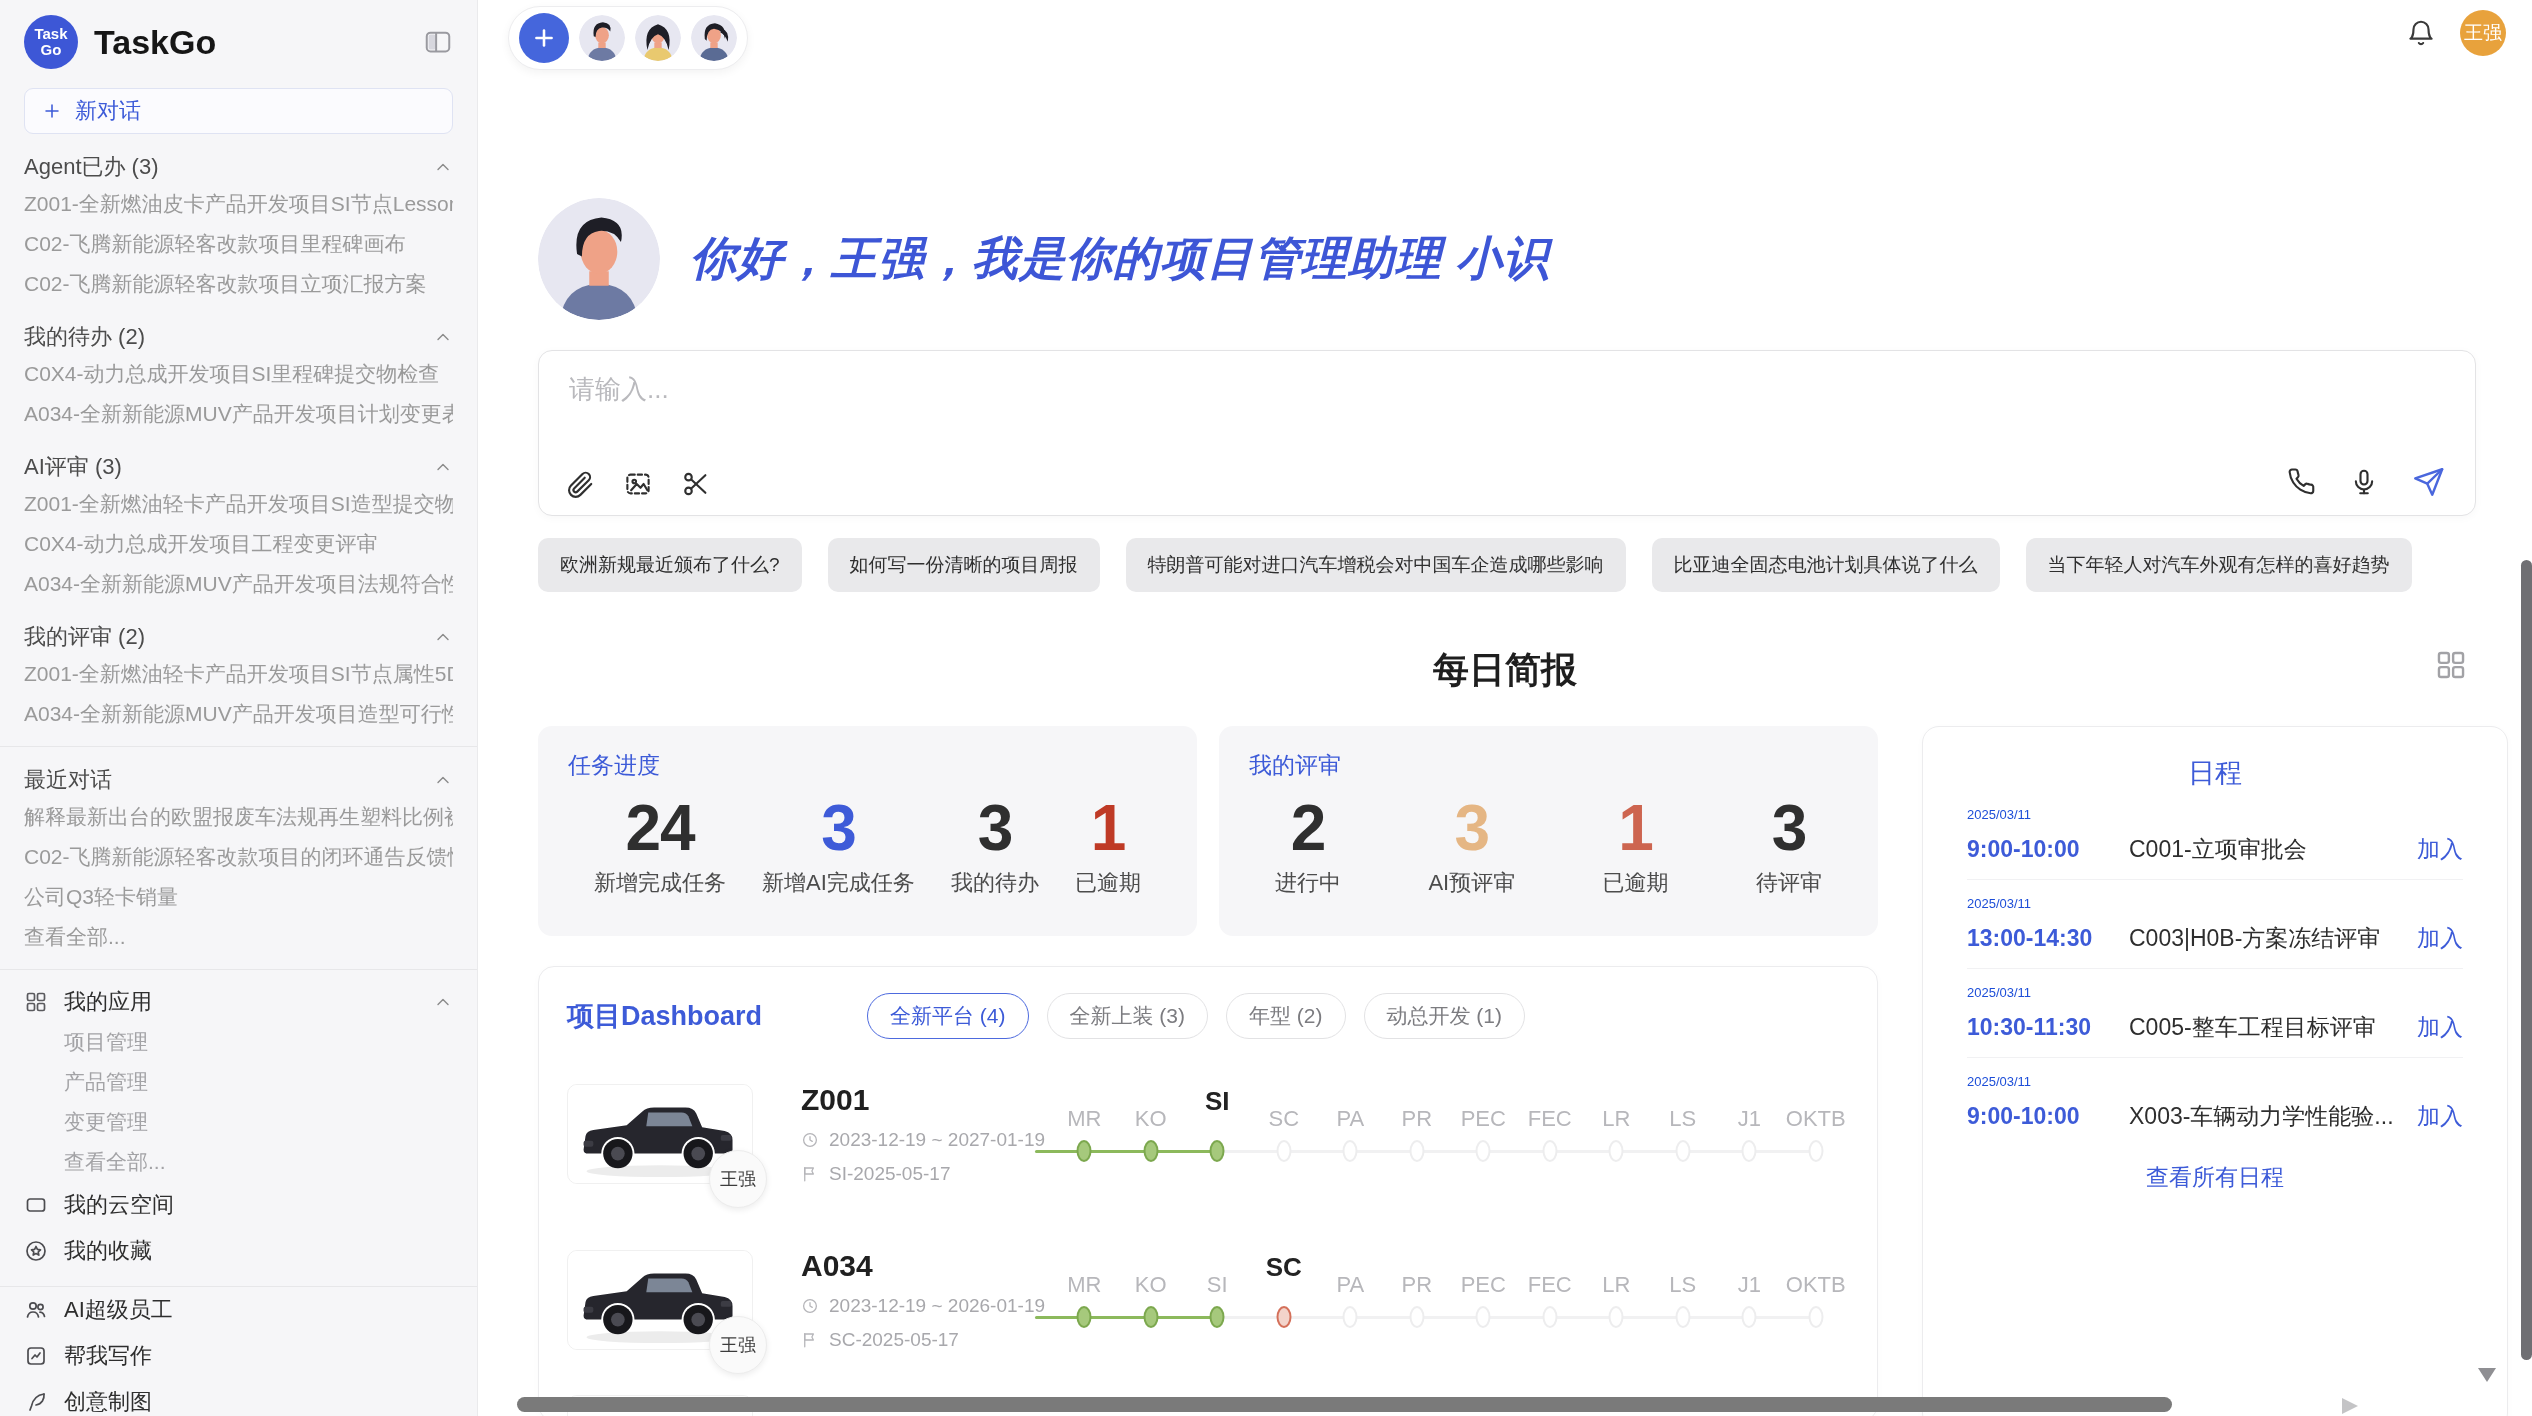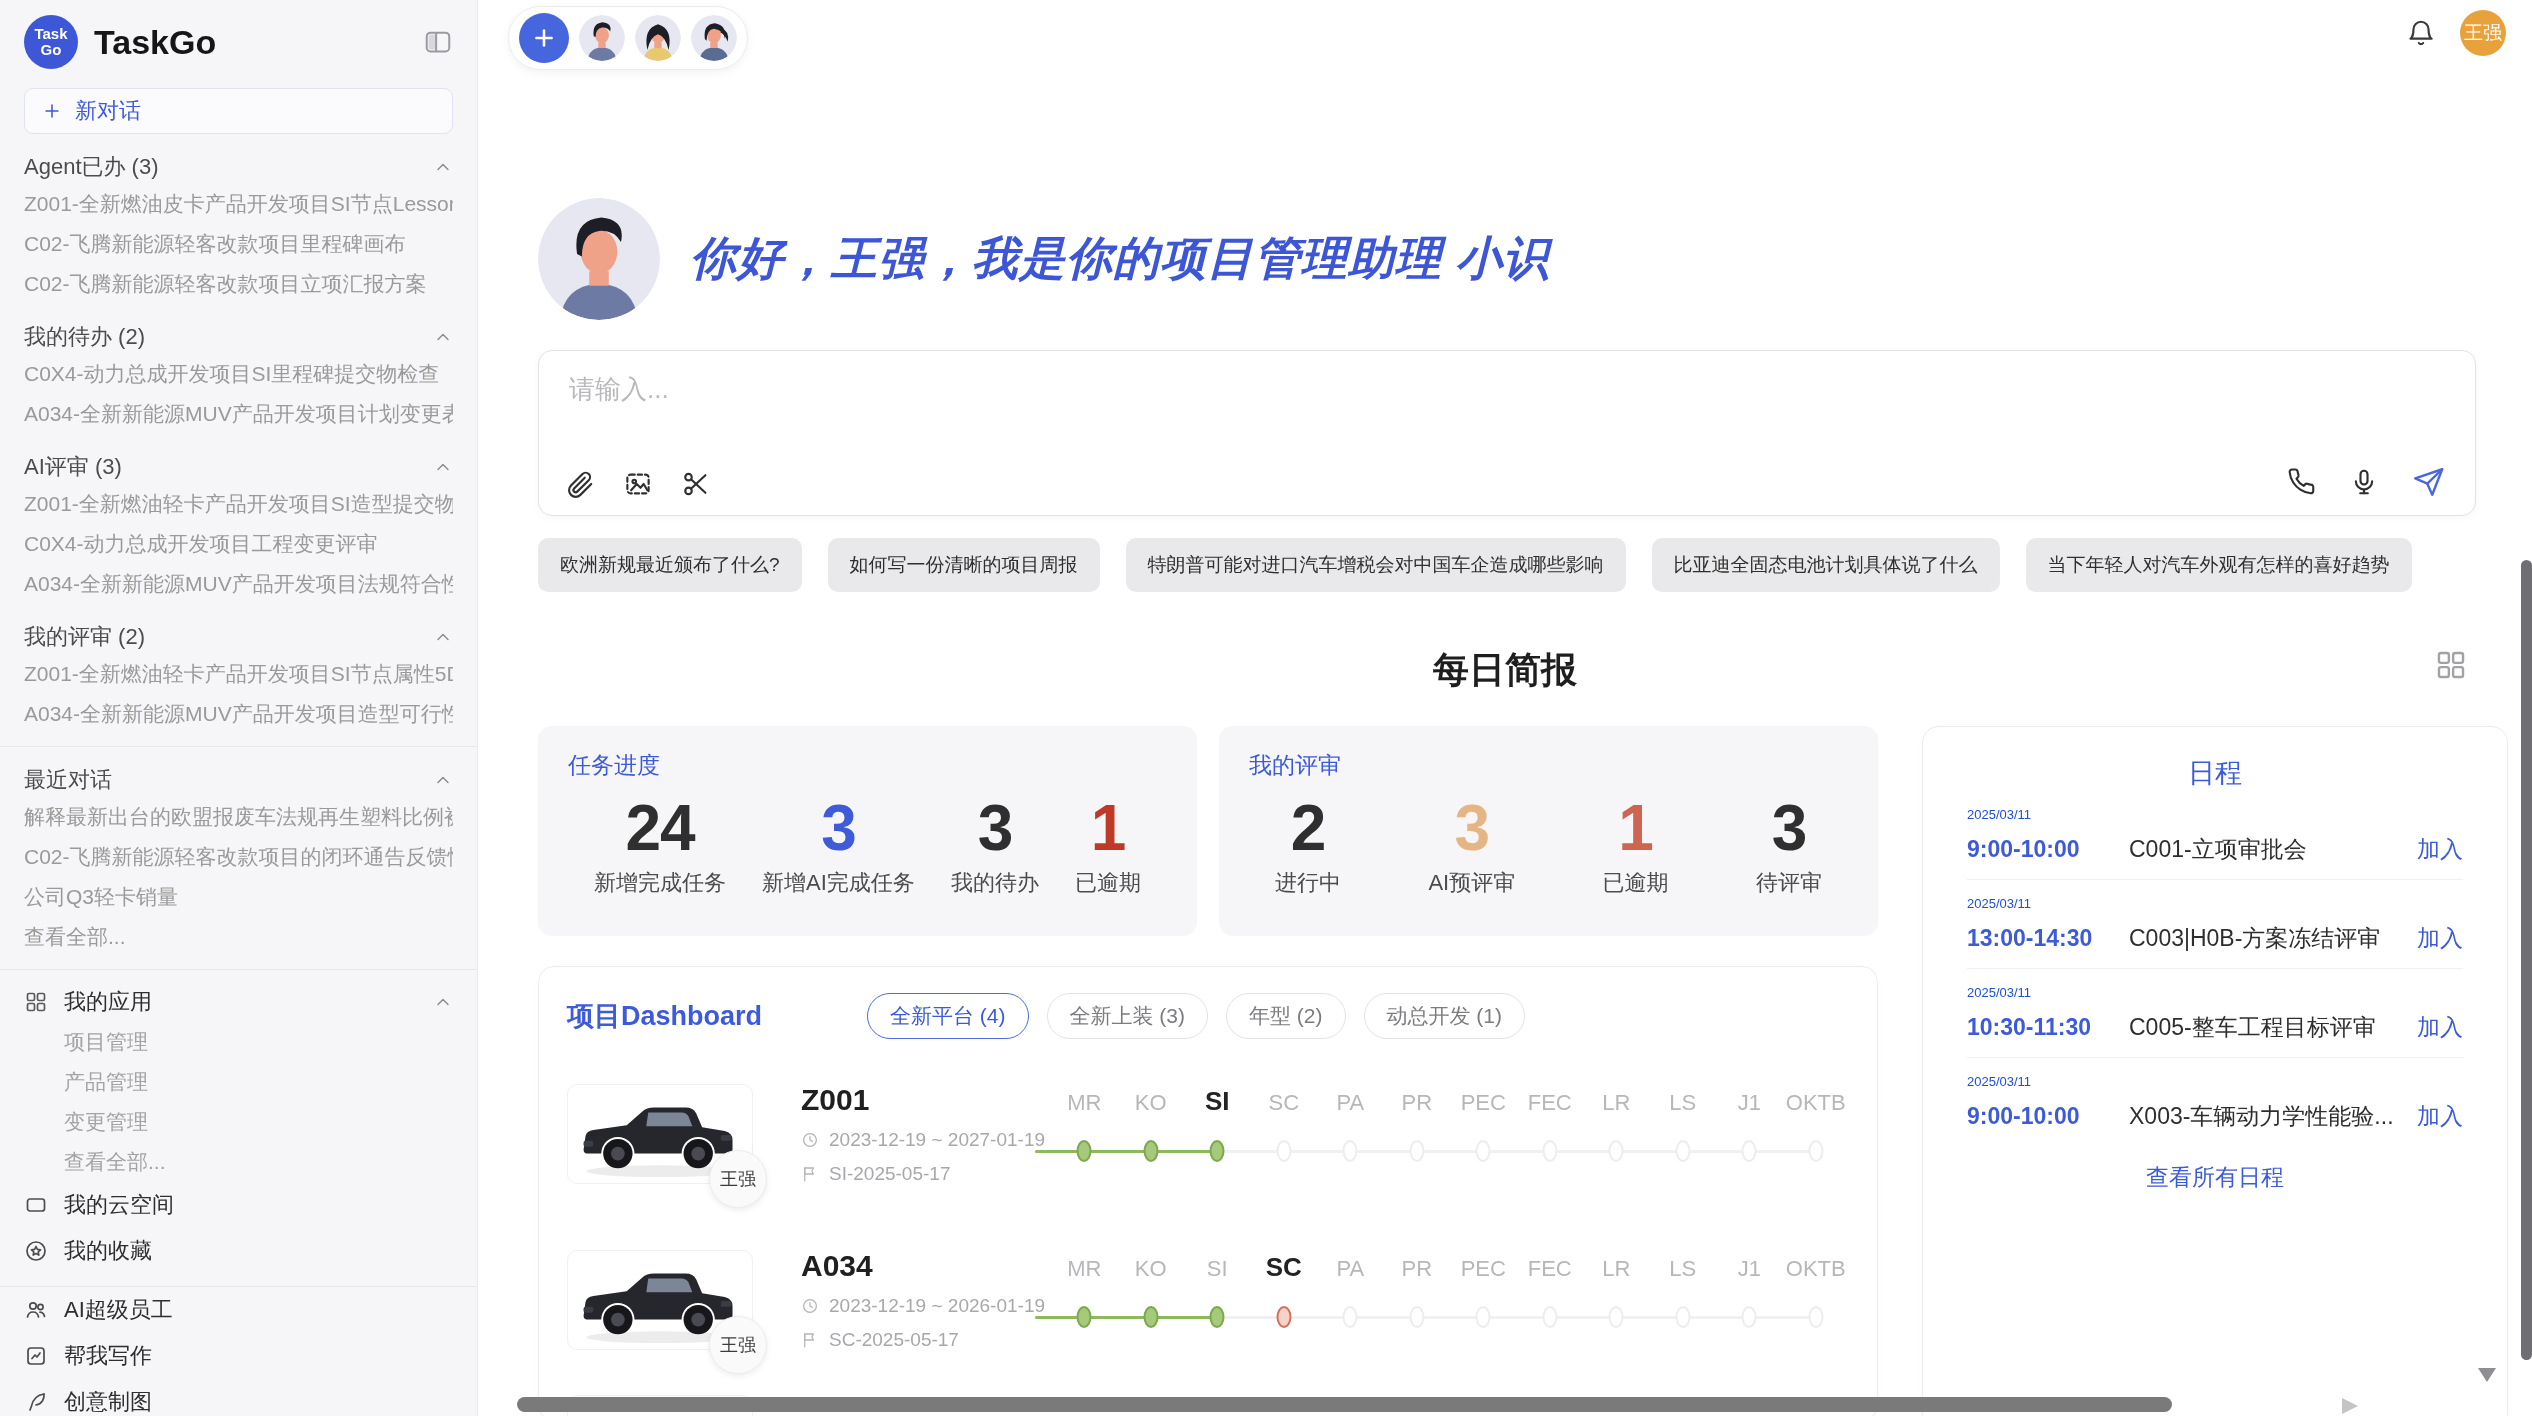--- a/index.html
+++ b/index.html
@@ -82,21 +82,21 @@
   .proj-img-wrap{position:relative;width:186px;height:100px;flex:none}
   .proj-img{width:186px;height:100px;border-radius:10px;overflow:hidden;border:1px solid #f0f0f0;box-sizing:border-box}
   .owner-badge{position:absolute;right:-14px;bottom:-24px;width:56px;height:56px;border-radius:50%;background:#fafafa;
                border:1px solid #ececec;box-shadow:0 2px 6px rgba(0,0,0,.08);display:flex;align-items:center;
                justify-content:center;font-size:18px;color:#3c3c3c}
   .proj-info{margin-left:48px;width:250px;flex:none}
   .proj-name{font-size:30px;font-weight:700;color:#202020}
   .proj-meta{display:flex;align-items:center;gap:10px;margin-top:12px;font-size:19px;color:#a8a8ac;white-space:nowrap}
   .proj-meta .micon{width:18px;height:18px;color:#b5b5b9;flex:none}
   .milestones{flex:1;position:relative;height:100px;min-width:0}
-  .ms-label{position:absolute;top:6px;transform:translateX(-50%);font-size:22px;color:#b7b7bb;white-space:nowrap}
+  .ms-label{position:absolute;top:22px;transform:translateX(-50%);font-size:22px;color:#b7b7bb;white-space:nowrap}
   .ms-label.current{color:#232323;font-weight:700;font-size:26px;top:2px}
   .ms-line{position:absolute;top:66px;height:3px;background:#f1f1f2;border-radius:2px}
   .ms-line.green{background:#8cb95c}
   .ms-dot{position:absolute;top:56px;width:15px;height:22px;border-radius:50%;transform:translateX(-50%);
           box-sizing:border-box;background:#fff;border:2px solid #ededee}
   .ms-dot.done{background:#a6c97c;border:2.5px solid #7ca84e}
   .ms-dot.overdue{background:#f3d4cb;border:2.5px solid #d4705a}
   .partial-row{margin-top:24px;display:flex}
   
   .sched-card{border:1px solid #ececee;border-radius:17px;padding:24px 44px;box-sizing:border-box;height:704px;

